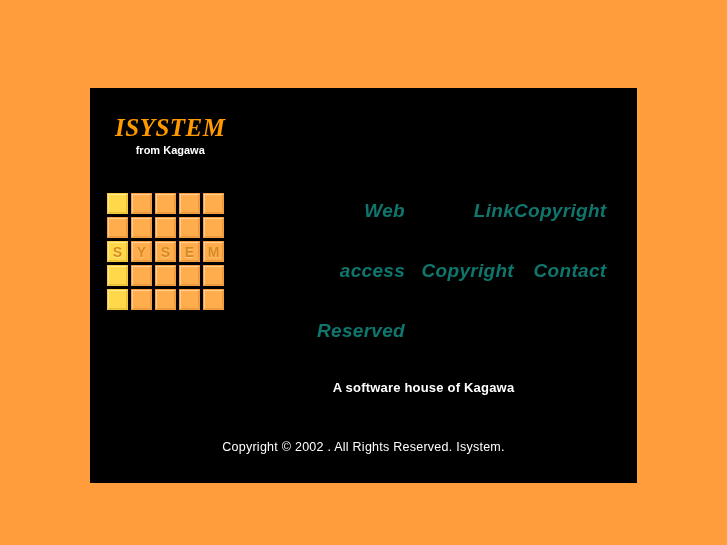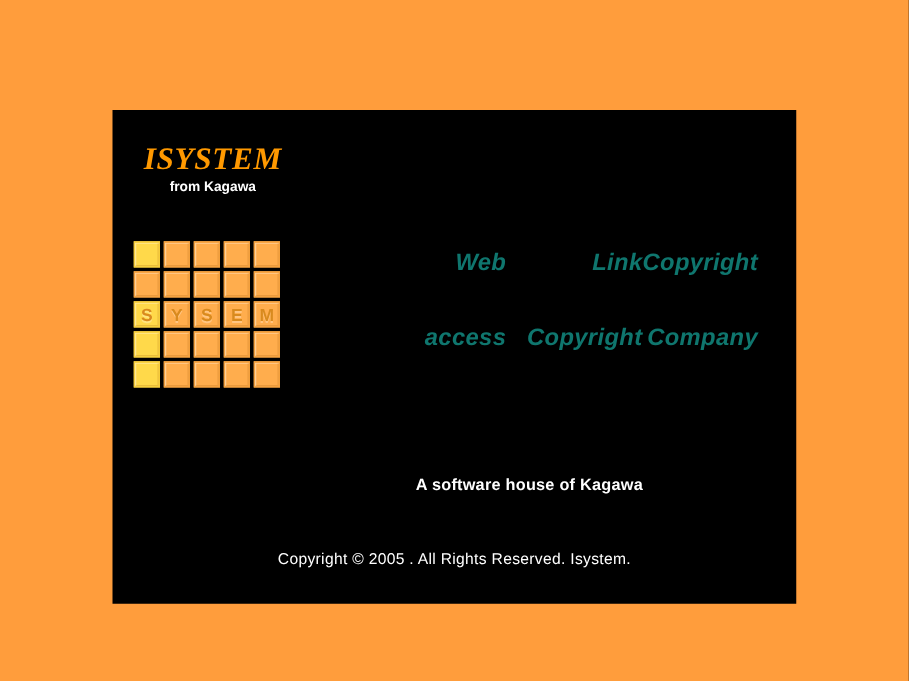--- a/index.html
+++ b/index.html
@@ -184,21 +184,22 @@
         <div class="tile"></div>
         <div class="tile"></div>
       </div>
 
     <div class="nav" id="nav">
         <a class="nav-link" href="#">Web</a>
         <a class="nav-link" href="#">Link</a>
         <a class="nav-link" href="#">Copyright</a>
         <a class="nav-link" href="#">access</a>
         <a class="nav-link" href="#">Copyright</a>
-        <a class="nav-link" href="#">Company</a>
+        <a class="nav-link" href="#">Contact</a>
+        <a class="nav-link" href="#">Reserved</a>
       </div>
 
     <div class="tagline">A software house of Kagawa</div>
 
-    <div class="copyright">Copyright © 2005 . All Rights Reserved. Isystem.</div>
+    <div class="copyright">Copyright © 2002 . All Rights Reserved. Isystem.</div>
 
   </div>
 </div>
 
 </body></html>

